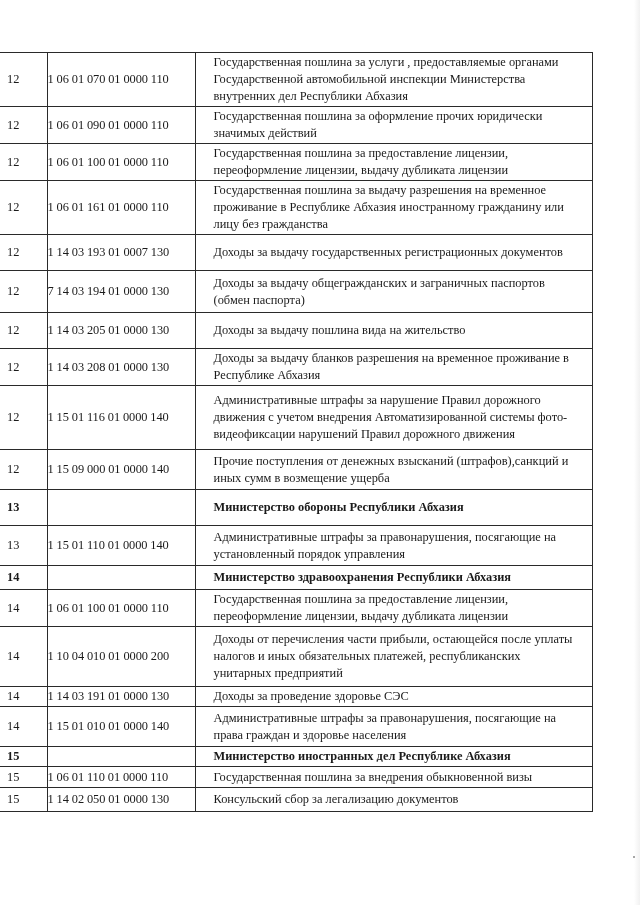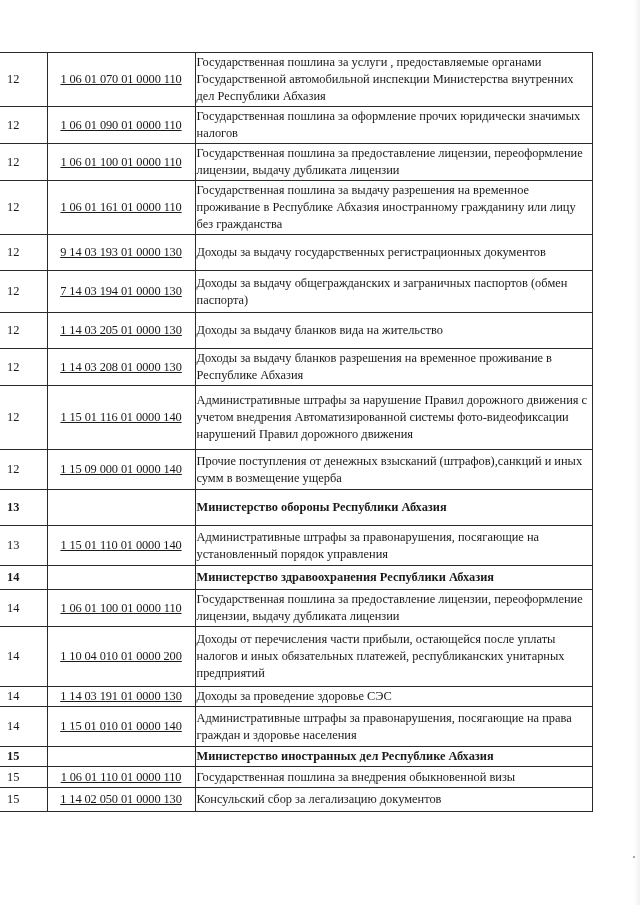--- a/index.html
+++ b/index.html
@@ -13,22 +13,22 @@
   }
   table.revenue {
     position: absolute; left: -1px; top: 52px; width: 593px;
     border-collapse: collapse; table-layout: fixed;
     font-size: 12.4px; line-height: 17px;
   }
   table.revenue td {
     border: 1.3px solid #2a2a2a; padding: 0 0; vertical-align: middle;
   }
   table.revenue td.c-code { padding-left: 8px; border-left: none; }
-  table.revenue td.c-kbk { text-align: center; white-space: nowrap; letter-spacing: -0.1px; text-decoration: underline; }
-  table.revenue td.c-name { padding: 1px 1px; }
+  table.revenue td.c-kbk { white-space: nowrap; letter-spacing: -0.1px; }
+  table.revenue td.c-name { padding: 1px 18px; }
   tr.r1 { height: 54px; }
   tr.r2 { height: 36px; }
   tr.r3 { height: 36px; }
   tr.r4 { height: 54px; }
   tr.r5 { height: 36px; }
   tr.r6 { height: 42px; }
   tr.r7 { height: 36px; }
   tr.r8 { height: 36px; }
   tr.r9 { height: 64px; }
   tr.r10 { height: 40px; }
@@ -58,46 +58,46 @@
   </colgroup>
   <tbody id="tbody">
       <tr class="r1">
         <td class="c-code">12</td>
         <td class="c-kbk">1 06 01 070 01 0000 110</td>
         <td class="c-name">Государственная пошлина  за услуги , предоставляемые органами Государственной автомобильной инспекции Министерства внутренних дел Республики Абхазия</td>
       </tr>
       <tr class="r2">
         <td class="c-code">12</td>
         <td class="c-kbk">1 06 01 090 01 0000 110</td>
-        <td class="c-name">Государственная пошлина за оформление прочих юридически значимых налогов</td>
+        <td class="c-name">Государственная пошлина за оформление прочих юридически значимых действий</td>
       </tr>
       <tr class="r3">
         <td class="c-code">12</td>
         <td class="c-kbk">1 06 01 100 01 0000 110</td>
         <td class="c-name">Государственная пошлина за предоставление лицензии, переоформление лицензии, выдачу дубликата лицензии</td>
       </tr>
       <tr class="r4">
         <td class="c-code">12</td>
         <td class="c-kbk">1 06 01 161 01 0000 110</td>
         <td class="c-name">Государственная пошлина за выдачу разрешения на временное проживание в Республике Абхазия иностранному гражданину или лицу без гражданства</td>
       </tr>
       <tr class="r5">
         <td class="c-code">12</td>
-        <td class="c-kbk">9 14 03 193 01 0000 130</td>
+        <td class="c-kbk">1 14 03 193 01 0007 130</td>
         <td class="c-name">Доходы за выдачу государственных  регистрационных документов</td>
       </tr>
       <tr class="r6">
         <td class="c-code">12</td>
         <td class="c-kbk">7 14 03 194 01 0000 130</td>
         <td class="c-name">Доходы за выдачу общегражданских и заграничных паспортов (обмен паспорта)</td>
       </tr>
       <tr class="r7">
         <td class="c-code">12</td>
         <td class="c-kbk">1 14 03 205 01 0000 130</td>
-        <td class="c-name">Доходы за выдачу бланков вида на жительство</td>
+        <td class="c-name">Доходы за выдачу пошлина вида на жительство</td>
       </tr>
       <tr class="r8">
         <td class="c-code">12</td>
         <td class="c-kbk">1 14 03 208 01 0000 130</td>
         <td class="c-name">Доходы за выдачу бланков разрешения на временное проживание в Республике Абхазия</td>
       </tr>
       <tr class="r9">
         <td class="c-code">12</td>
         <td class="c-kbk">1 15 01 116 01 0000 140</td>
         <td class="c-name">Административные штрафы за нарушение Правил дорожного движения с учетом внедрения Автоматизированной системы фото-видеофиксации нарушений Правил дорожного движения</td>

